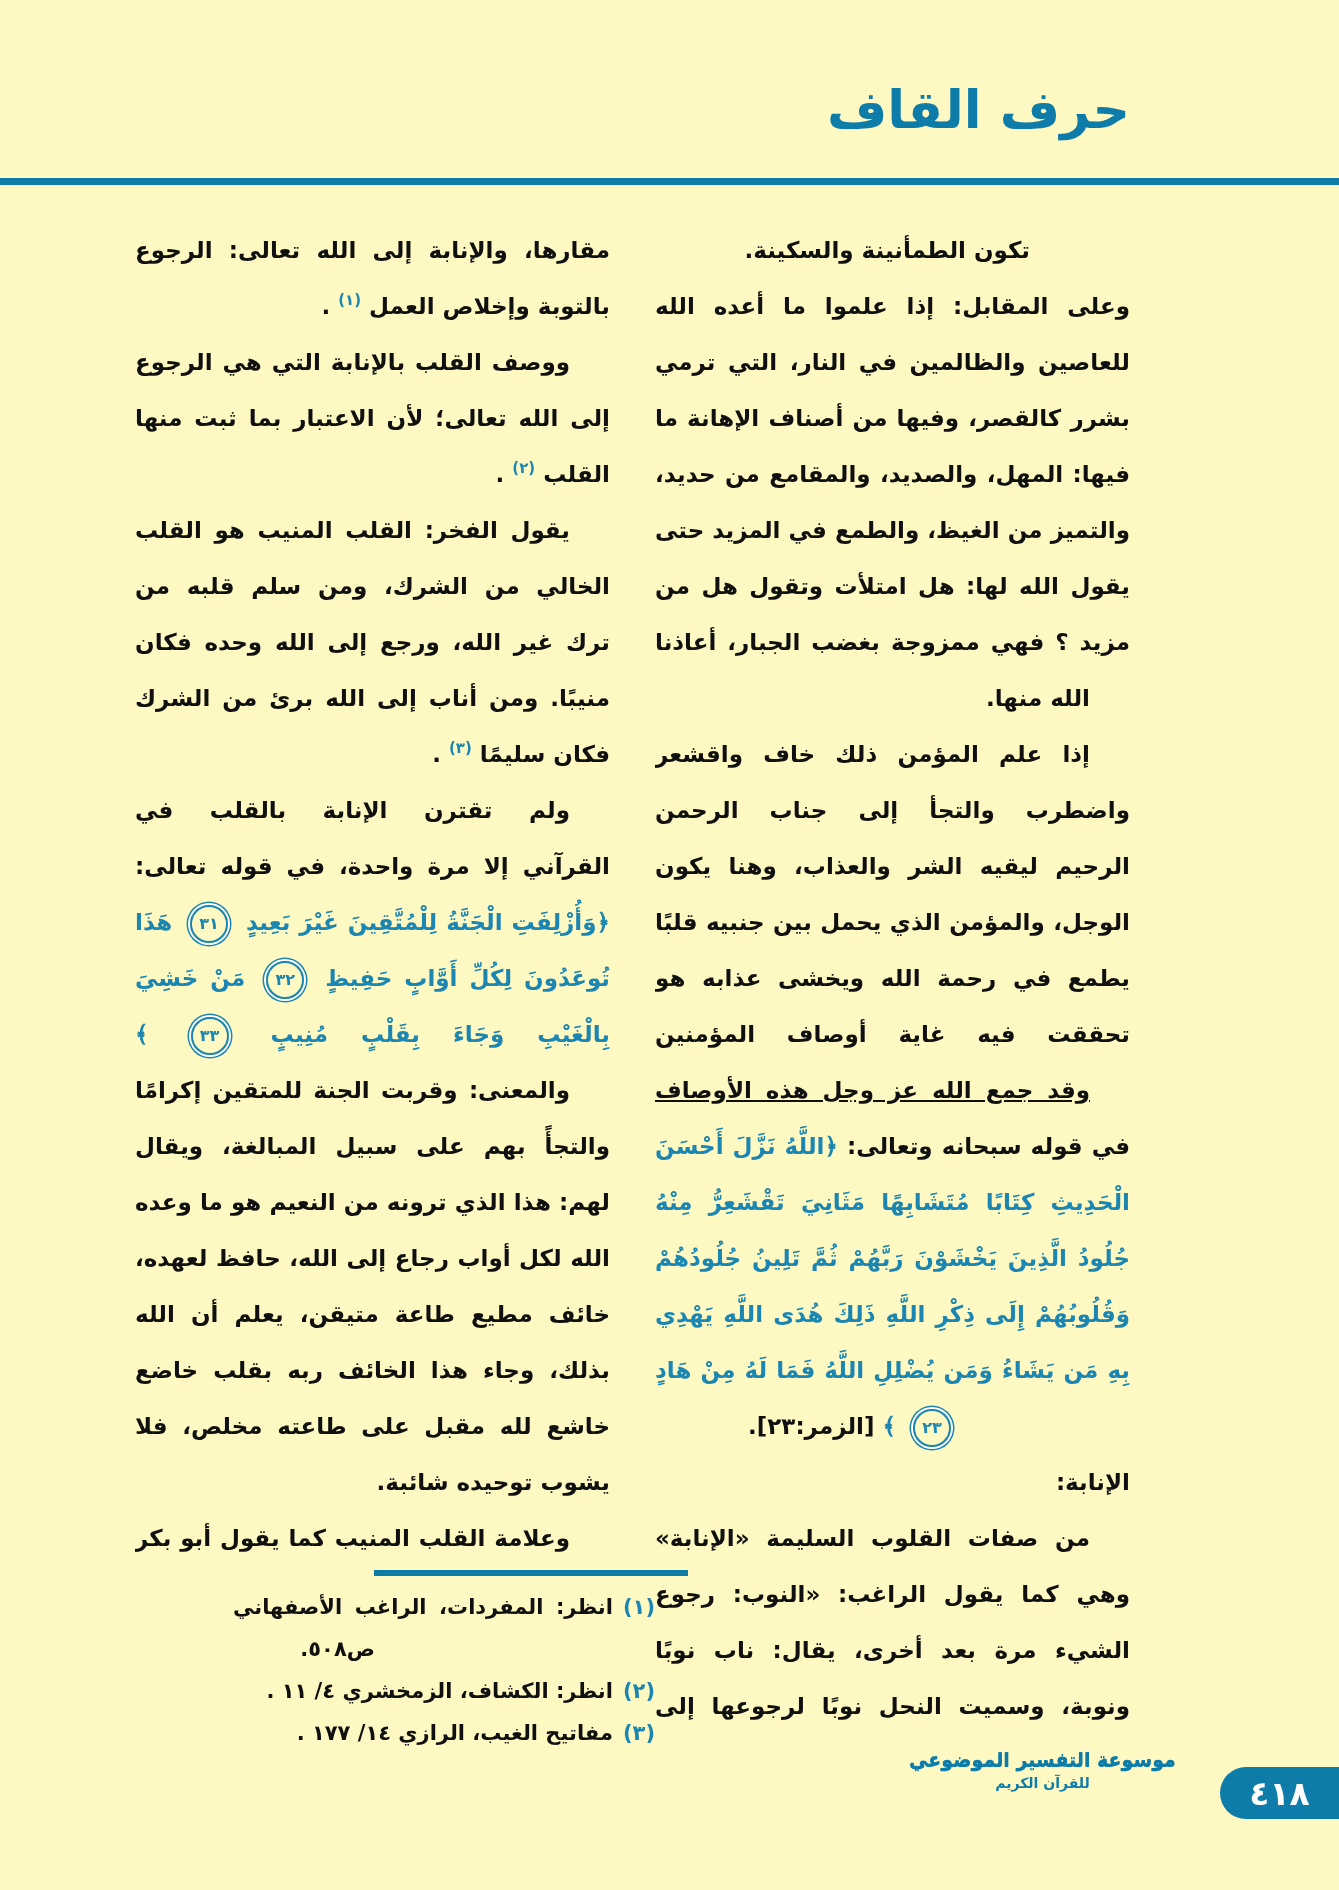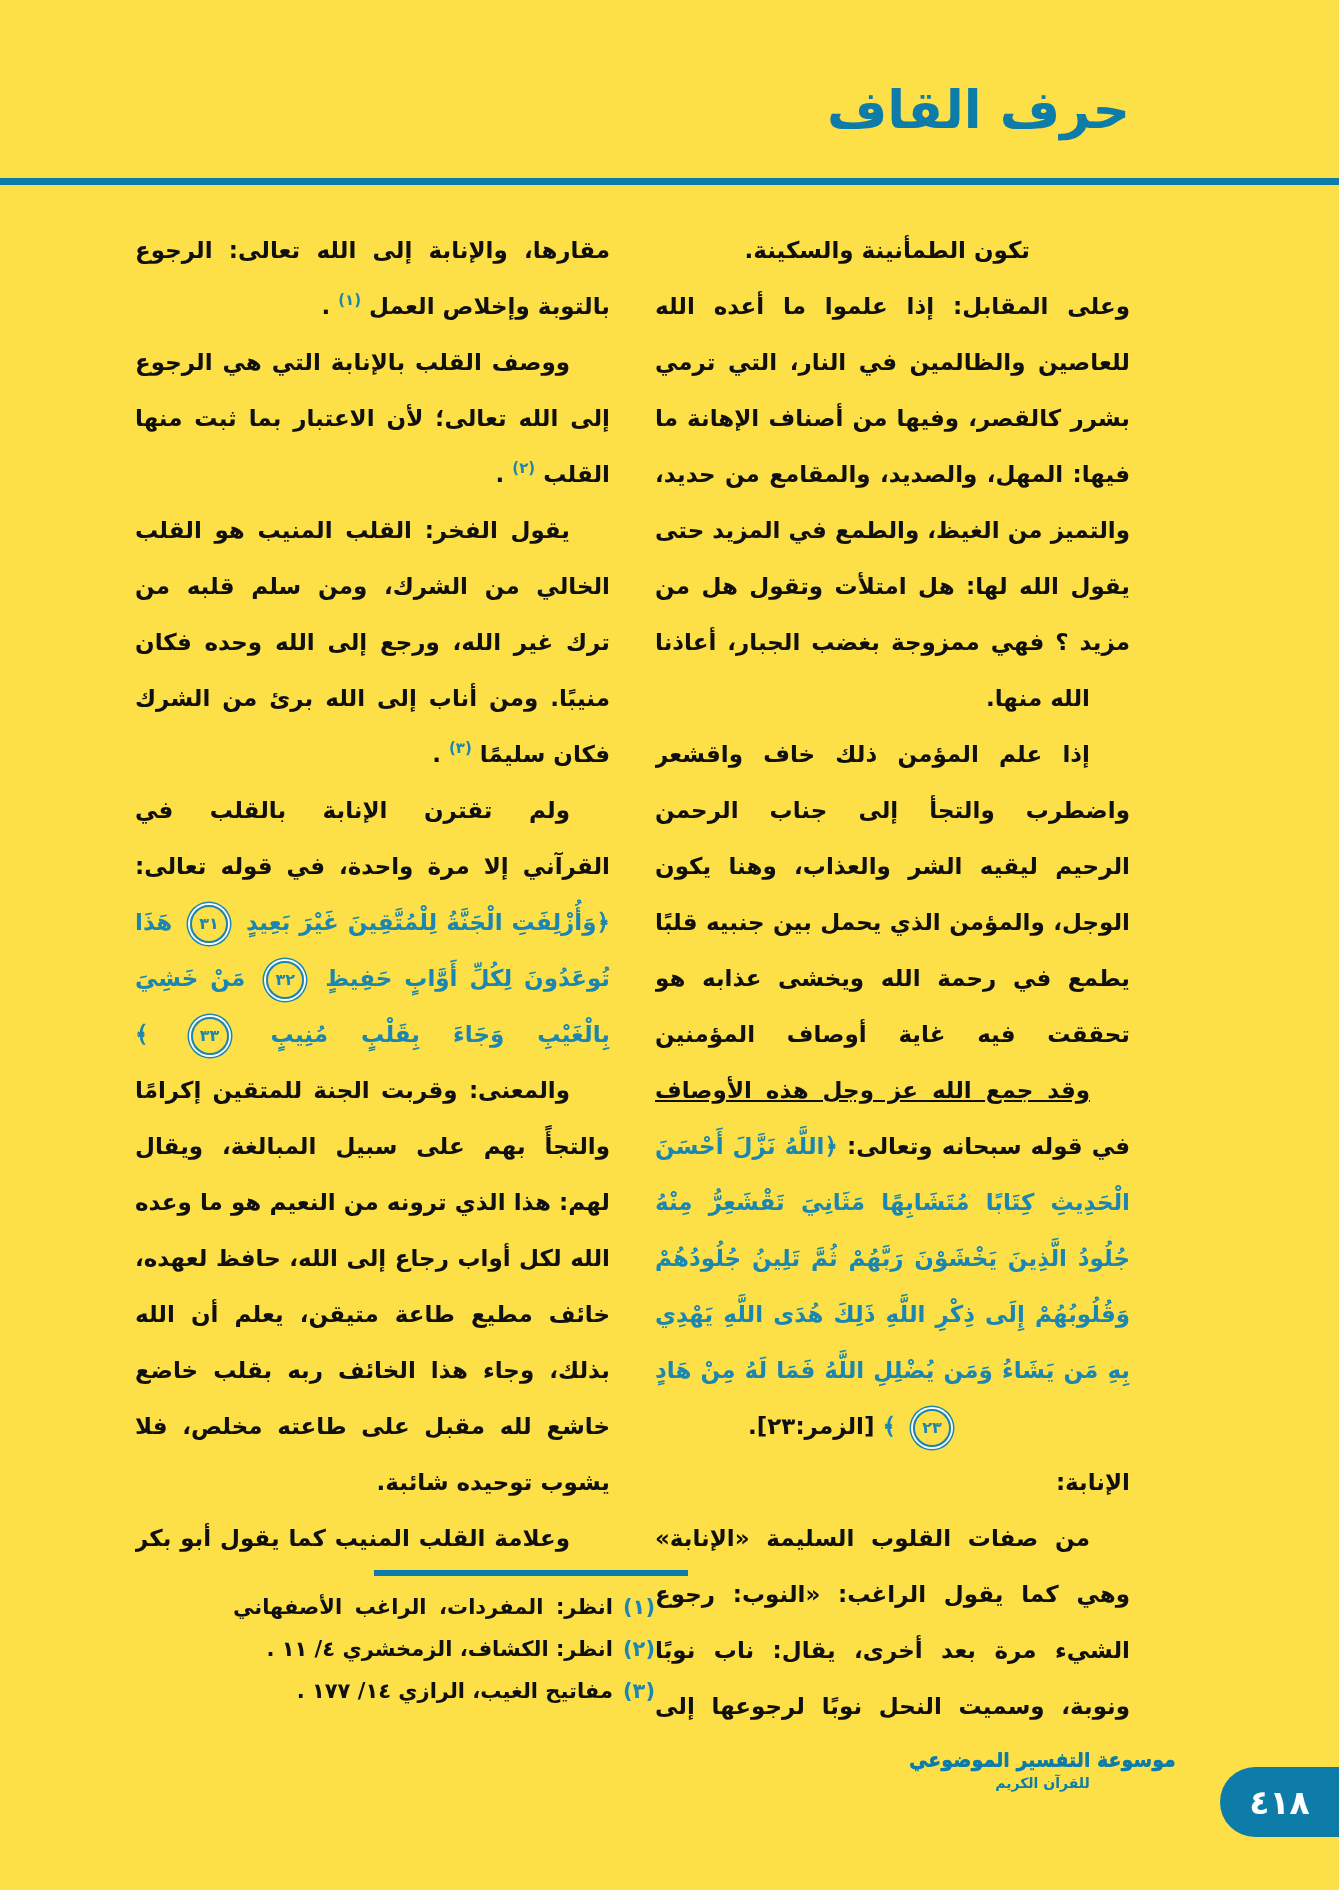--- a/index.html
+++ b/index.html
@@ -1,19 +1,19 @@
 <!DOCTYPE html>
 <html lang="ar" dir="rtl"><head>
 <meta charset="utf-8">
 <style>
   html,body{margin:0;padding:0;background:#ffffff;}
   .page{
     position:relative;
     width:1339px;height:1890px;
-    background:#fde047;
+    background:#fef9c3;
     font-family:"DejaVu Sans", sans-serif;
     direction:rtl;
     overflow:hidden;
     color:#101010;
   }
   
   .header-title{
     position:absolute;
     top:84px;right:209px;
     font-size:52px;
@@ -108,21 +108,21 @@
     text-shadow:0 1px 0 var(--accent);
   }
   .logo-sub{
     font-size:14px;
     font-weight:bold;
     margin-top:4px;
   }
   .page-badge{
     position:absolute;
     top:1767px;left:1220px;
-    width:119px;height:70px;
+    width:119px;height:52px;
     background:var(--accent);
     border-radius:35px 0 0 35px;
     display:flex;align-items:center;justify-content:center;
   }
   .page-badge .num{
     color:#ffffff;
     font-size:33px;
     font-weight:bold;
     letter-spacing:6px;
   }
@@ -190,20 +190,21 @@
       <div class="line j"><span class="seg-k">بذلك، وجاء هذا الخائف ربه بقلب خاضع</span></div>
       <div class="line j"><span class="seg-k">خاشع لله مقبل على طاعته مخلص، فلا</span></div>
       <div class="line r"><span class="seg-k">يشوب توحيده شائبة.</span></div>
       <div class="line j" style="padding-right: 40px;"><span class="seg-k">وعلامة القلب المنيب كما يقول أبو بكر</span></div>
     </div>
 
   <div class="fn-sep"></div>
 
   <div class="footnotes" id="footnotes">
       <div class="fn-line j"><span class="fn-marker">(١)</span><span class="seg-k">انظر: المفردات، الراغب الأصفهاني</span></div>
+      <div class="fn-line r" style="padding-right: 280px;"><span class="seg-k">ص٥٠٨.</span></div>
       <div class="fn-line r"><span class="fn-marker">(٢)</span><span class="seg-k">انظر: الكشاف، الزمخشري ٤/ ١١ .</span></div>
       <div class="fn-line r"><span class="fn-marker">(٣)</span><span class="seg-k">مفاتيح الغيب، الرازي ١٤/ ١٧٧ .</span></div>
     </div>
 
   <div class="logo">
     <div class="logo-main">موسوعة التفسير الموضوعي</div>
     <div class="logo-sub">للقرآن الكريم</div>
   </div>
 
   <div class="page-badge">

